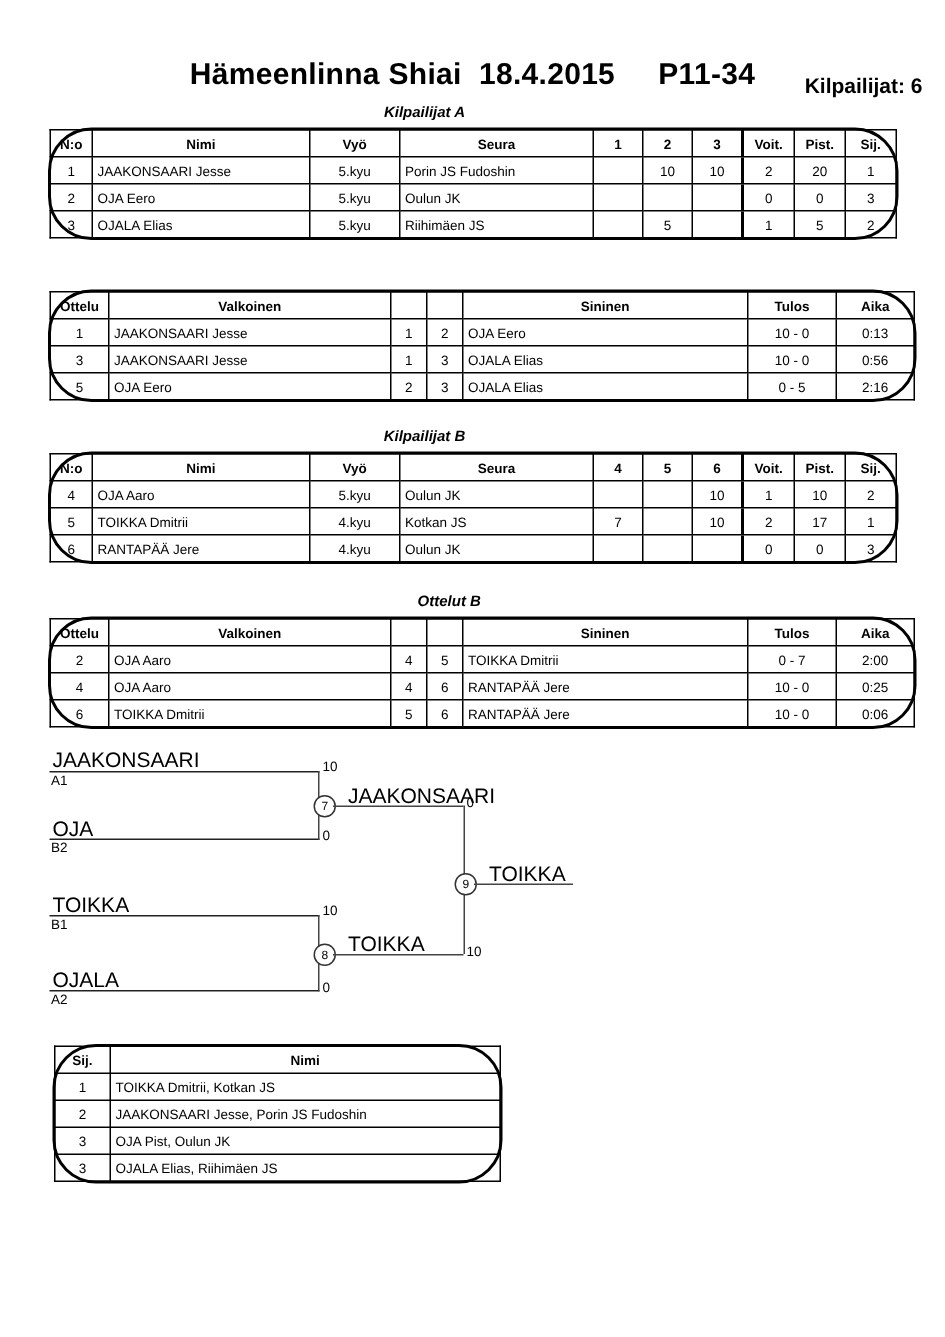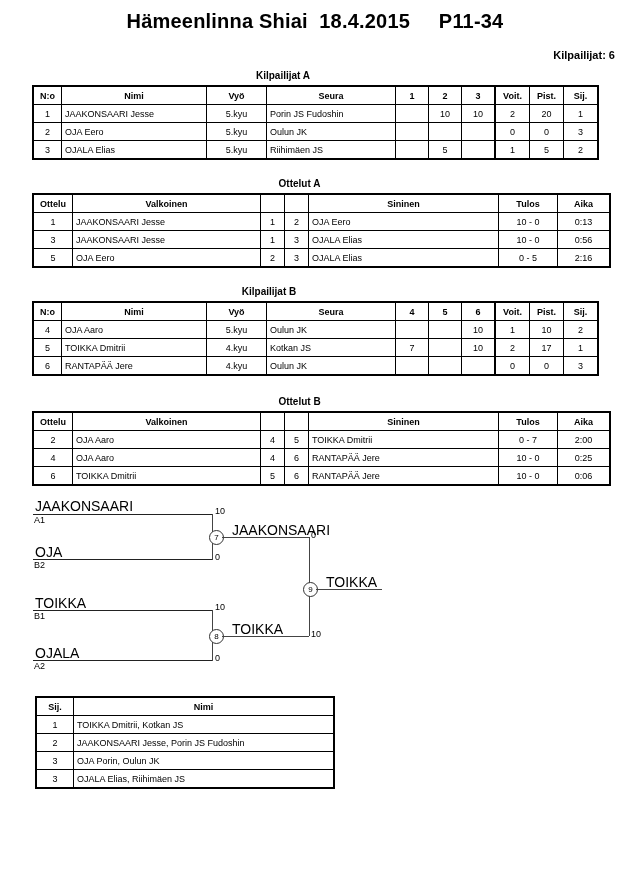--- a/index.html
+++ b/index.html
@@ -18,51 +18,53 @@
   .page {
     position: absolute;
     left: 0; top: 0;
     width: 630px;
     height: 891px;
   }
 
   
   .doc-title {
     position: absolute;
-    left: 0; top: 10px;
+    left: 0; top: 39px;
     width: 630px;
     text-align: center;
     font-size: 20px;
     font-weight: bold;
     letter-spacing: 0.2px;
     white-space: pre;
   }
   .competitor-count {
     position: absolute;
     right: 15px; top: 49px;
-    font-size: 11px;
+    font-size: 14px;
     font-weight: bold;
     text-align: left;
   }
 
   
   .section-caption {
     position: absolute;
     font-size: 10px;
     font-weight: bold;
     text-align: center;
+    font-style: italic;
   }
 
   
   .tbl {
     position: absolute;
     border-collapse: collapse;
     font-size: 9px;
     table-layout: fixed;
     background: #fff;
+    border-radius: 28px;
   }
   .tbl td, .tbl th {
     border: 1px solid #000;
     padding: 0 3px;
     height: 17px;
     font-weight: normal;
     overflow: hidden;
     white-space: nowrap;
   }
   .tbl th {
@@ -204,21 +206,20 @@
         <td class="c"></td>
         <td class="c">5</td>
         <td class="c"></td>
         <td class="c thickleft">1</td>
         <td class="c">5</td>
         <td class="c">2</td>
       </tr>
     </tbody>
   </table>
 
-  <div class="section-caption" style="left:33px; top:178px; width:533px;">Ottelut A</div>
 
   <table class="tbl outer" style="left:33px; top:194px; width:533px;">
     <thead>
       <tr>
         <th class="m-no l">Ottelu</th>
         <th class="m-white c">Valkoinen</th>
         <th class="m-idx c"></th>
         <th class="m-idx c"></th>
         <th class="m-blue c">Sininen</th>
         <th class="m-res c">Tulos</th>
@@ -249,21 +250,21 @@
         <td class="l">OJA Eero</td>
         <td class="c">2</td>
         <td class="c">3</td>
         <td class="l">OJALA Elias</td>
         <td class="c">0 - 5</td>
         <td class="c">2:16</td>
       </tr>
     </tbody>
   </table>
 
-  <div class="section-caption" style="left:19px; top:286px; width:500px;">Kilpailijat B</div>
+  <div class="section-caption" style="left:33px; top:286px; width:500px;">Kilpailijat B</div>
 
   <table class="tbl outer" style="left:33px; top:302px; width:502px;">
     <thead>
       <tr>
         <th class="pool-no c">N:o</th>
         <th class="pool-name c">Nimi</th>
         <th class="pool-belt c">Vyö</th>
         <th class="pool-club c">Seura</th>
         <th class="pool-round c">4</th>
         <th class="pool-round c">5</th>
@@ -412,21 +413,21 @@
       <tr>
         <td class="c">1</td>
         <td class="l">TOIKKA Dmitrii, Kotkan JS</td>
       </tr>
       <tr>
         <td class="c">2</td>
         <td class="l">JAAKONSAARI Jesse, Porin JS Fudoshin</td>
       </tr>
       <tr>
         <td class="c">3</td>
-        <td class="l">OJA Porin, Oulun JK</td>
+        <td class="l">OJA Pist, Oulun JK</td>
       </tr>
       <tr>
         <td class="c">3</td>
         <td class="l">OJALA Elias, Riihimäen JS</td>
       </tr>
     </tbody>
   </table>
 
 </div>
 

